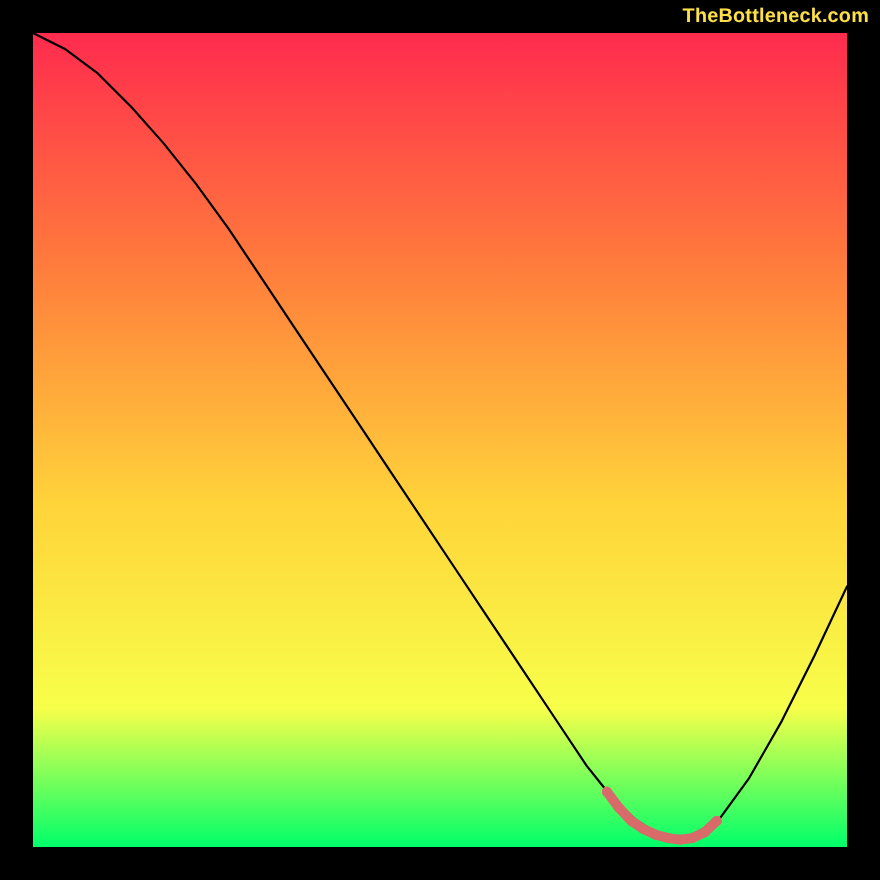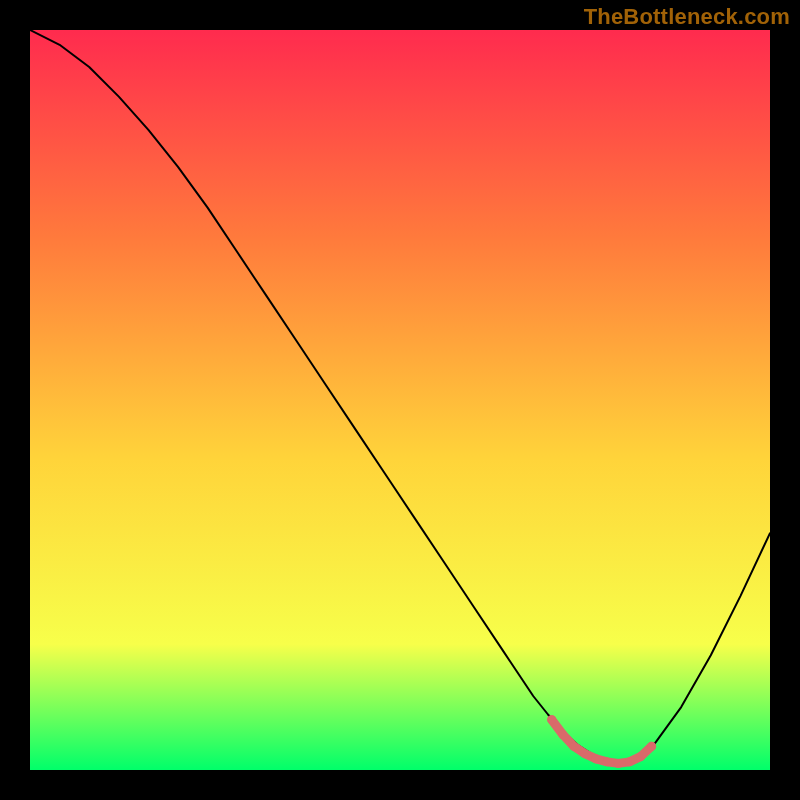--- a/index.html
+++ b/index.html
@@ -14,22 +14,22 @@
   .frame {
     position: relative;
     width: 800px;
     height: 800px;
     background: #000;
   }
   .watermark {
     position: absolute;
     top: 4px;
     right: 10px;
-    color: #a16207;
-    font-size: 22px;
+    color: #fde047;
+    font-size: 18px;
     font-weight: bold;
     letter-spacing: 0.2px;
     z-index: 5;
   }
   .plot {
     position: absolute;
     left: 30px;
     top: 30px;
     width: 740px;
     height: 740px;

